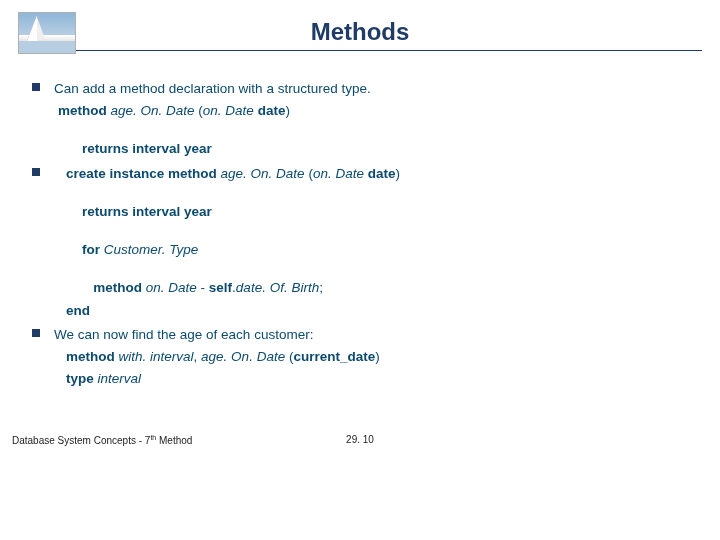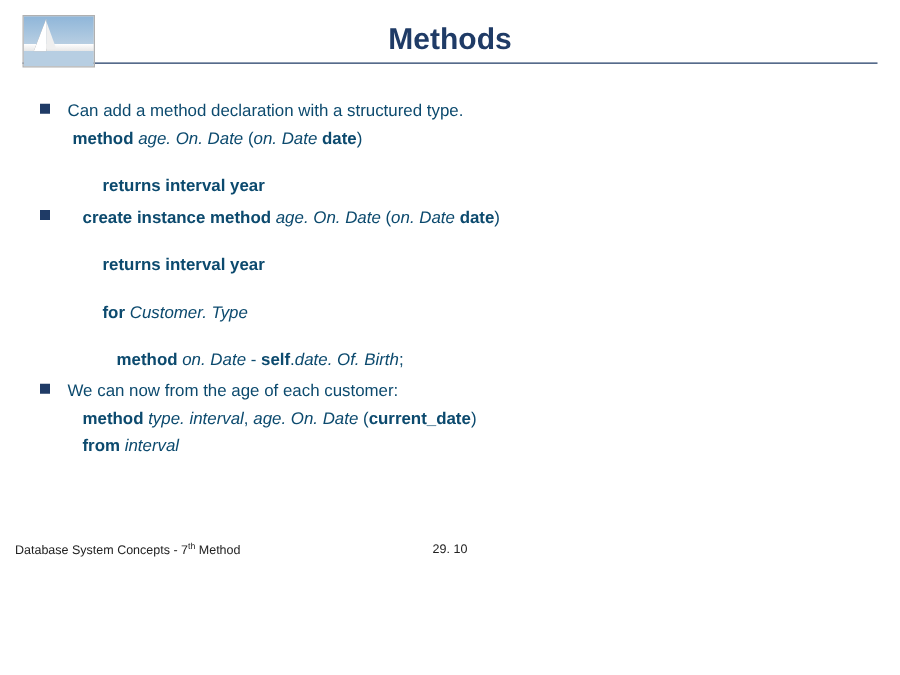--- a/index.html
+++ b/index.html
@@ -62,26 +62,27 @@
         <div>Can add a method declaration with a structured type.</div>
         <div class="sub1"><span class="b">method</span> <span class="i">age. On. Date</span> (<span class="i">on. Date</span> <span class="b">date</span>)</div>
         <div class="sub2"><span class="b">returns interval year</span></div>
       </div>
       <div class="item">
         <span class="bullet"></span>
         <div class="sub3"><span class="b">create instance method</span> <span class="i">age. On. Date</span> (<span class="i">on. Date</span> <span class="b">date</span>)</div>
         <div class="sub2"><span class="b">returns interval year</span></div>
         <div class="sub2"><span class="b">for</span> <span class="i">Customer. Type</span></div>
         <div class="sub2">&nbsp;&nbsp;&nbsp;<span class="b">method</span> <span class="i">on. Date</span> - <span class="b">self</span>.<span class="i">date. Of. Birth</span>;</div>
+        <div class="sub3"><span class="b">end</span></div>
       </div>
       <div class="item">
         <span class="bullet"></span>
-        <div>We can now from the age of each customer:</div>
-        <div class="sub3"><span class="b">method</span> <span class="i">type.</span> <span class="i">interval</span>, <span class="i">age. On. Date</span> (<span class="b">current_date</span>)</div>
-        <div class="sub3"><span class="b">from</span> <span class="i">interval</span></div>
+        <div>We can now find the age of each customer:</div>
+        <div class="sub3"><span class="b">method</span> <span class="i">with.</span> <span class="i">interval</span>, <span class="i">age. On. Date</span> (<span class="b">current_date</span>)</div>
+        <div class="sub3"><span class="b">type</span> <span class="i">interval</span></div>
       </div>
     </div>
 
   <div class="footer">
     <span>
       <span>Database System Concepts - 7</span><sup>th</sup><span> Method</span>
     </span>
     <span class="mid">29. 10</span>
   </div>
 </div>

